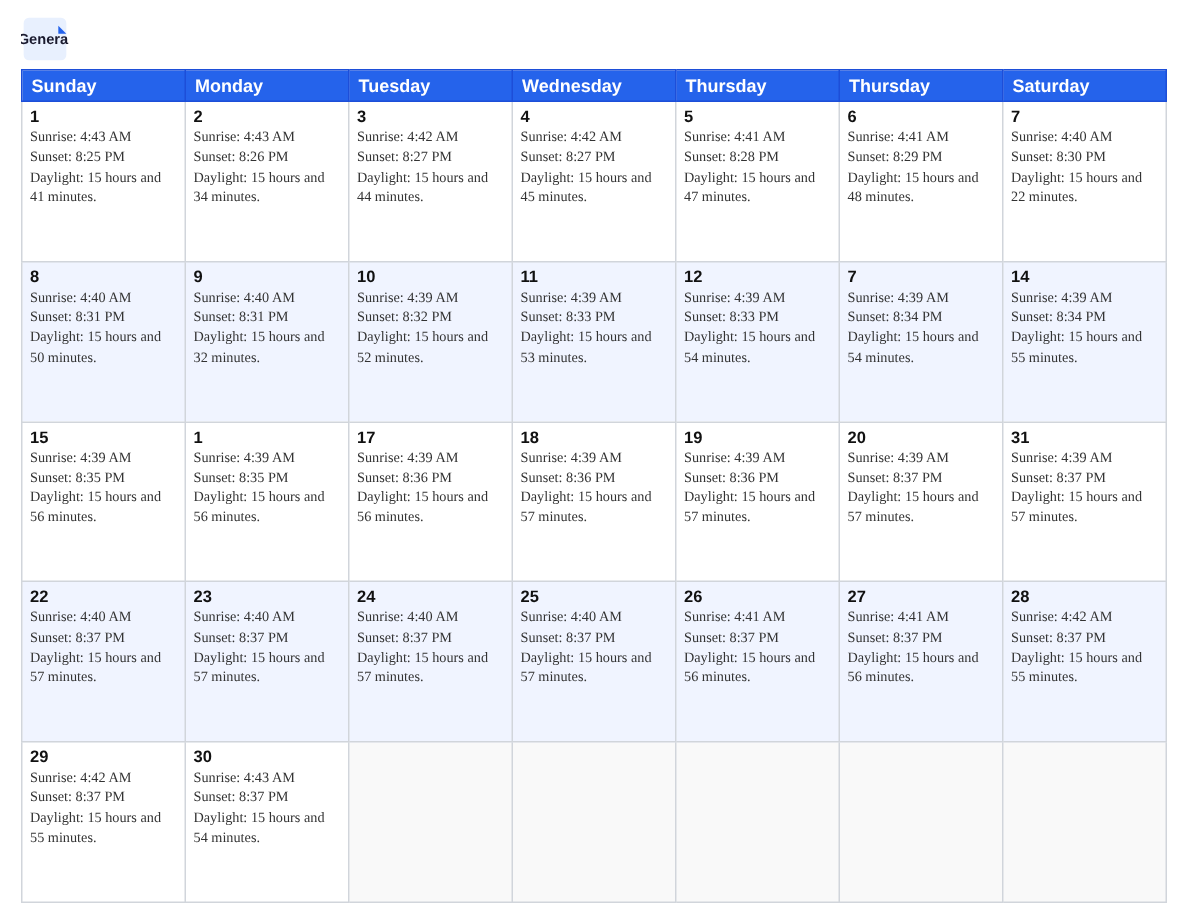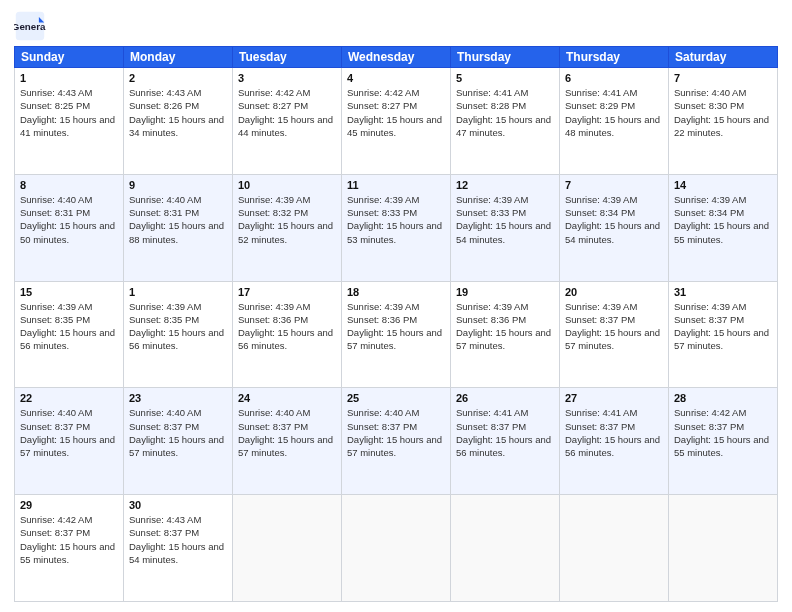--- a/index.html
+++ b/index.html
@@ -75,20 +75,21 @@
     }
     .day-num {
       font-size: 11px;
       font-weight: bold;
       color: #111;
       display: block;
       margin-bottom: 2px;
     }
     .day-info {
       line-height: 1.4;
+      font-family: Liberation Serif, serif;
     }
     .empty-cell {
       background: #f9f9f9 !important;
     }
   </style>
 </head>
 <body>
 
 <div class="page">
   <div class="header">
@@ -189,21 +190,21 @@
           <span>Sunrise: 4:40 AM</span><br>
           <span>Sunset: 8:31 PM</span><br>
           <span>Daylight: 15 hours and 50 minutes.</span>
         </div>
       </td>
           <td>
         <span class="day-num">9</span>
         <div class="day-info">
           <span>Sunrise: 4:40 AM</span><br>
           <span>Sunset: 8:31 PM</span><br>
-          <span>Daylight: 15 hours and 88 minutes.</span>
+          <span>Daylight: 15 hours and 32 minutes.</span>
         </div>
       </td>
           <td>
         <span class="day-num">10</span>
         <div class="day-info">
           <span>Sunrise: 4:39 AM</span><br>
           <span>Sunset: 8:32 PM</span><br>
           <span>Daylight: 15 hours and 52 minutes.</span>
         </div>
       </td>

